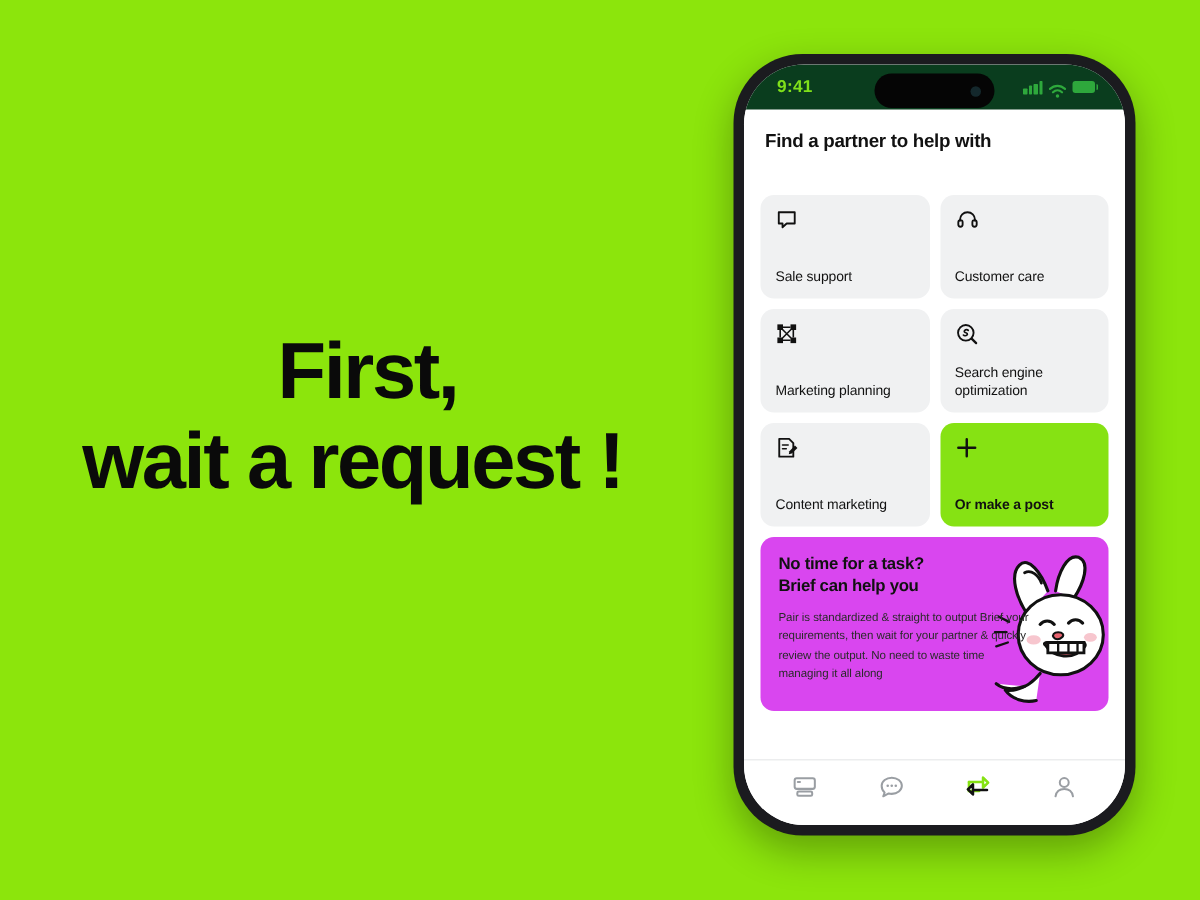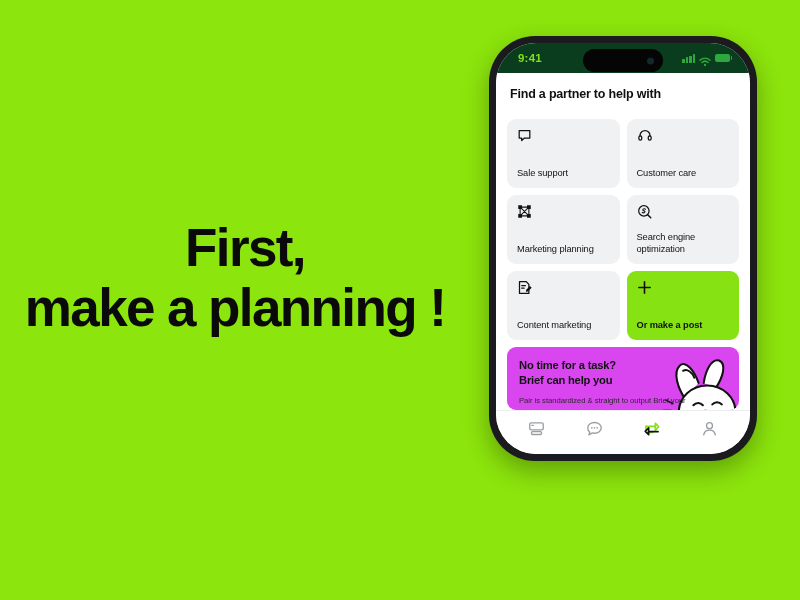--- a/index.html
+++ b/index.html
@@ -22,21 +22,21 @@
     line-height:1.13;
     letter-spacing:-1.6px;
   }
   .headline .l1 { display:block;margin-left:20px; }
   .headline .l2 { display:block; }
 
   
   .phone {
     position:absolute;
     left:489px; top:36px;
-    width:268px; height:425px;
+    width:268px; height:521px;
     background:#1b1b1f;
     border-radius:46px;
     box-shadow:0 10px 26px rgba(0,0,0,.30);
     padding:7px;
   }
   .phone-inner {
     width:100%; height:100%;
     background:#ffffff;
     border-radius:40px;
     overflow:hidden;
@@ -92,21 +92,21 @@
 
   
   .content {
     flex:1 1 auto; background:#fff;
     display:flex; flex-direction:column;
     padding:0 11px;
     overflow:hidden;
   }
   .section-title {
     font-size:12.5px; font-weight:bold; color:#111;
-    padding:14px 3px 18px; letter-spacing:-.2px;
+    padding:14px 3px 29px; letter-spacing:-.2px;
   }
 
   
   .grid {
     display:grid;
     grid-template-columns:1fr 1fr;
     gap:7px;
   }
   .card {
     background:#F0F1F2;
@@ -162,21 +162,21 @@
   .navitem {
     display:flex; align-items:center; justify-content:center;
     width:34px; height:28px; cursor:pointer;
   }
 </style>
 </head>
 <body>
 
 <div class="headline">
   <span class="l1">First,</span>
-  <span class="l2">make a planning !</span>
+  <span class="l2">wait a request !</span>
 </div>
 
 <div class="phone">
   <div class="phone-inner">
 
     <div class="topzone">
       <div class="statusbar">
         <div class="status-time">9:41</div>
         <div class="island"></div>
         <div class="status-right">

